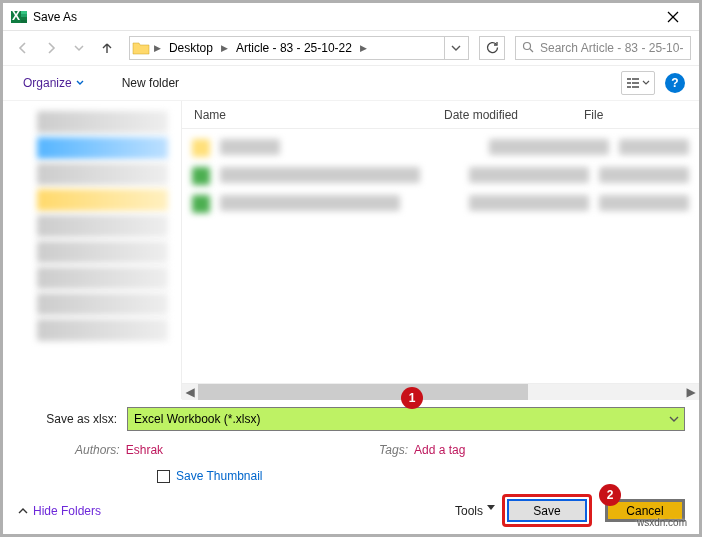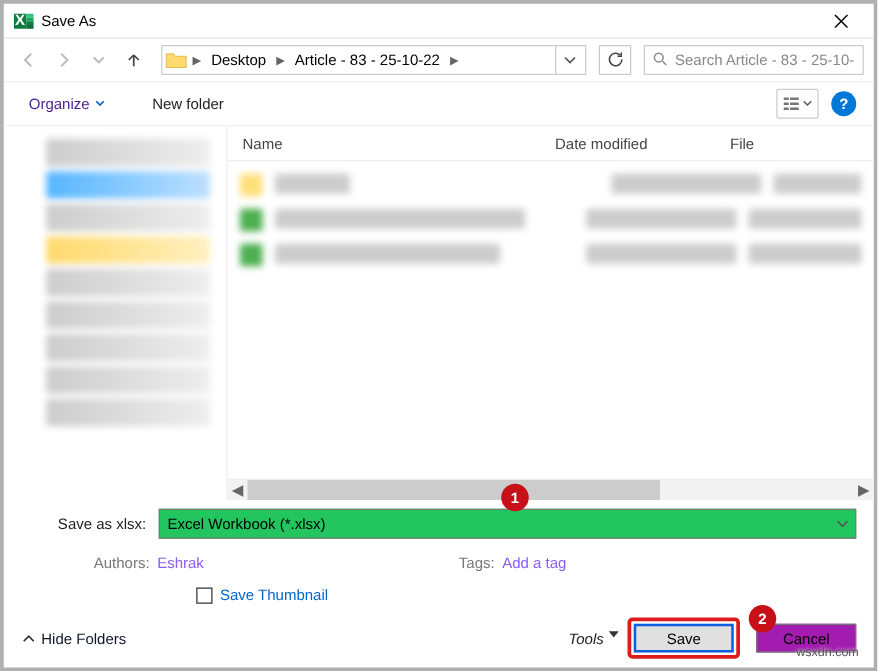--- a/index.html
+++ b/index.html
@@ -44,34 +44,34 @@
 .hscroll { height:16px; display:flex; align-items:center; border-top:1px solid #eee;}
 .hscroll .arrow { width:16px; height:16px; display:flex; align-items:center; justify-content:center; color:#666; background:#f2f2f2;}
 .hscroll .track { flex:1; height:16px; background:#f2f2f2; }
 .hscroll .thumb { width: 68%; height:16px; background:#ccc; }
 .bottom { padding:8px 14px 12px 14px; }
 .field-row { display:flex; align-items:center; margin-bottom:6px; position:relative; }
 .field-label { width:110px; text-align:right; padding-right:10px; color:#222;}
 .field-input-wrap { flex:1; position:relative; }
 .file-name-input { width:100%; height:24px; border:1px solid #7a7a7a; padding:2px 20px 2px 6px; }
 .file-name-outline { position:absolute; inset:-4px; border:3px solid #dc1c1c; border-radius:4px; pointer-events:none;}
-.type-select { width:100%; height:24px; border:1px solid #7a7a7a; background:#22c55e; padding:2px 20px 2px 6px; text-align:left;}
+.type-select { width:100%; height:24px; border:1px solid #7a7a7a; background:#bef264; padding:2px 20px 2px 6px; text-align:left;}
 .dd-chevron { position:absolute; right:6px; top:6px; pointer-events:none; color:#555;}
 .meta-row { display:flex; padding: 6px 0 4px 0;}
-.meta-lbl { color:#777; margin-right:6px; margin-left:58px;}
-.meta-link { color:#8b5cf6; }
+.meta-lbl { color:#777; margin-right:6px; margin-left:58px;font-style:italic;}
+.meta-link { color:#be185d; }
 .meta-gap { flex:0 0 200px;}
 .thumb-row { display:flex; align-items:center; padding:8px 0 8px 140px; gap:6px;}
 .checkbox { width:13px; height:13px; border:1px solid #333; display:inline-block;}
 .thumb-label { color:#0066cc; }
 .footer { display:flex; align-items:center; padding-top:8px; position:relative;}
-.hide-folders { display:flex; align-items:center; gap:4px; color:#0f172a; }
+.hide-folders { display:flex; align-items:center; gap:4px; color:#6d28d9; }
 .f-spacer { flex:1; }
-.tools { display:flex; align-items:flex-start; gap:4px; color:#222; margin-right:12px;font-style:italic;}
-.btn { width:80px; height:23px; border:1px solid #737373; background:#a21caf; display:flex; align-items:center; justify-content:center; }
+.tools { display:flex; align-items:flex-start; gap:4px; color:#222; margin-right:12px;}
+.btn { width:80px; height:23px; border:3px solid #737373; background:#eab308; display:flex; align-items:center; justify-content:center; }
 .save-wrap { position:relative; }
 .save-btn { border:2px solid #0a5fe0; background:#e0e0e0; }
 .save-outline { position:absolute; inset:-5px; border:3px solid #dc1c1c; border-radius:4px; pointer-events:none;}
 .cancel-btn { margin-left:18px; }
 .call-badge { width:22px; height:22px; border-radius:50%; background:#c81018; color:#fff; font-weight:bold; display:flex; align-items:center; justify-content:center; position:absolute; font-size:12px; z-index:5;}
 .badge-1 { left: 398px; top: 384px; }
 .badge-2 { left: 596px; top: 481px; }
 .watermark { position:absolute; right:12px; bottom:6px; color:#545454; font-size:10px; text-shadow:0 0 3px #fff; }
 </style>
 </head>
@@ -239,21 +239,21 @@
         <span class="dd-chevron"><svg width="10" height="10" viewBox="0 0 10 10">
               <path d="M1 3 L5 7 L9 3" fill="none" stroke="#555" stroke-width="1.4"></path>
             </svg></span>
       </div>
     </div>
 
     <div class="meta-row">
       <span class="meta-lbl">Authors:</span>
       <span class="meta-link">Eshrak</span>
       <span class="meta-gap"></span>
-      <span class="meta-lbl" style="margin-left:4px">Tags:</span>
+      <span class="meta-lbl" style="margin-left:16px">Tags:</span>
       <span class="meta-link">Add a tag</span>
     </div>
 
     <div class="thumb-row">
       <span class="checkbox"></span>
       <span class="thumb-label">Save Thumbnail</span>
     </div>
 
     <div class="footer">
       <div class="hide-folders">

